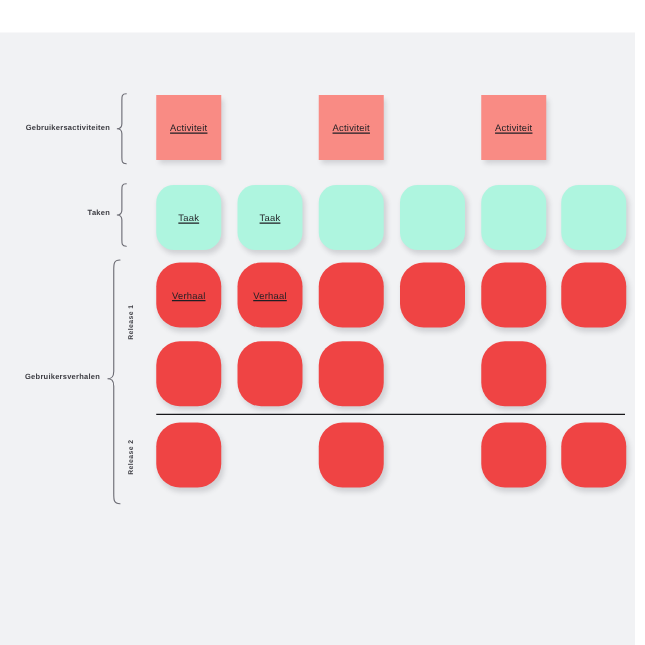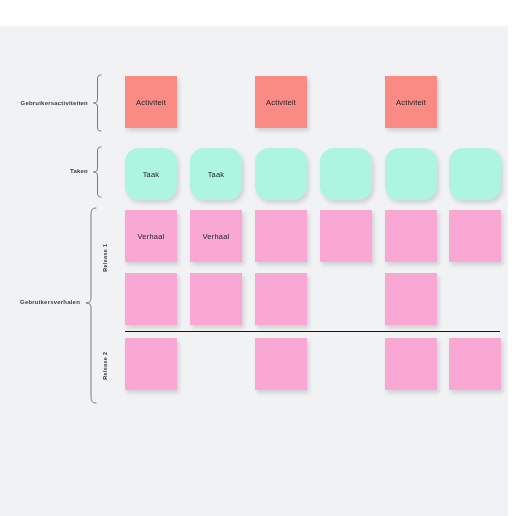--- a/index.html
+++ b/index.html
@@ -67,24 +67,25 @@
     position: absolute;
     width: 52px;
     height: 52px;
     display: flex;
     align-items: center;
     justify-content: center;
     font-size: 7.5px;
     color: #1f1f24;
     letter-spacing: 0.2px;
     box-shadow: 2px 3px 4px rgba(60,60,70,0.18);
+    text-decoration: underline;
   }
   .card.activity { background: #f98b84; }
   .card.task     { background: #aef5df; border-radius: 14px; }
-  .card.story    { background: #f9a8d4; }
+  .card.story    { background: #ef4444; border-radius: 19px; }
 
   
   #divider {
     position: absolute;
     height: 0;
     border-top: 1.4px solid #17171a;
   }
 </style>
 </head>
 <body>

